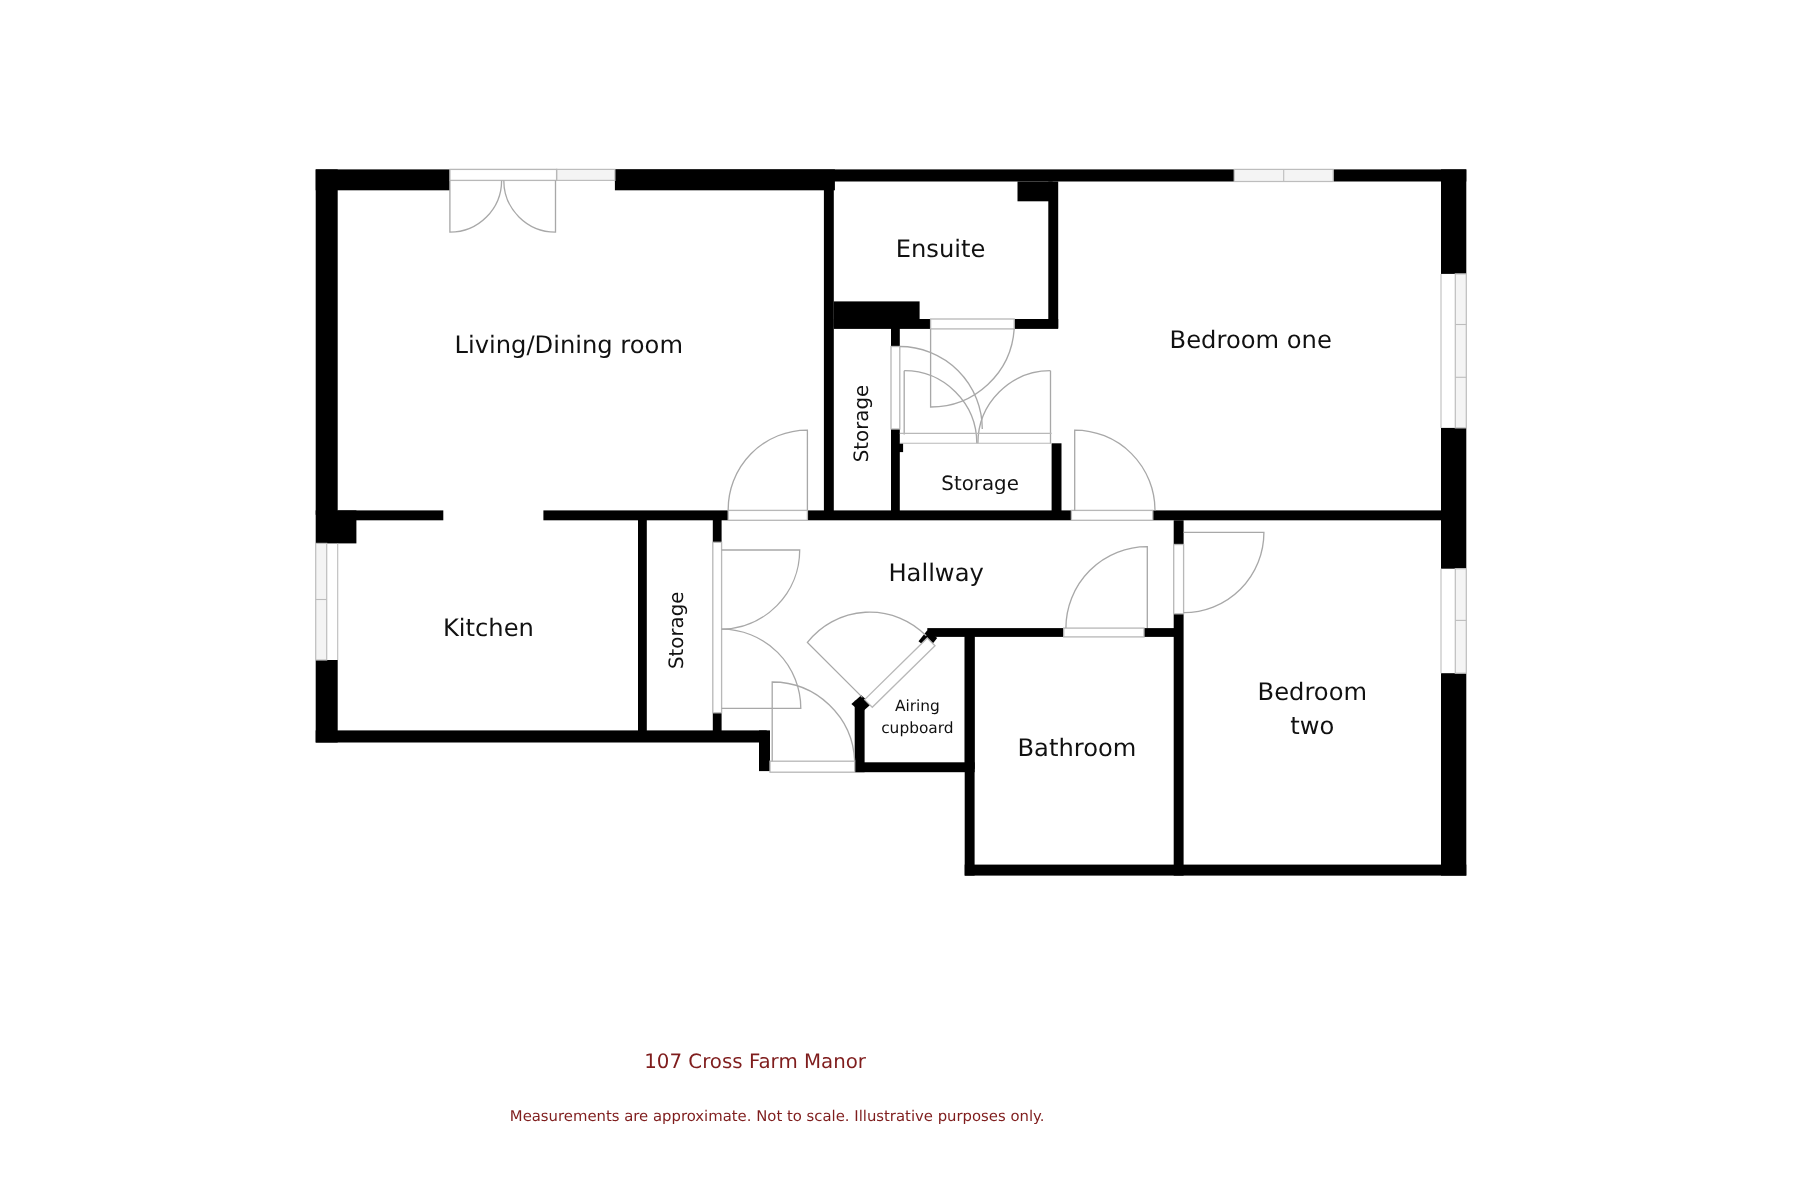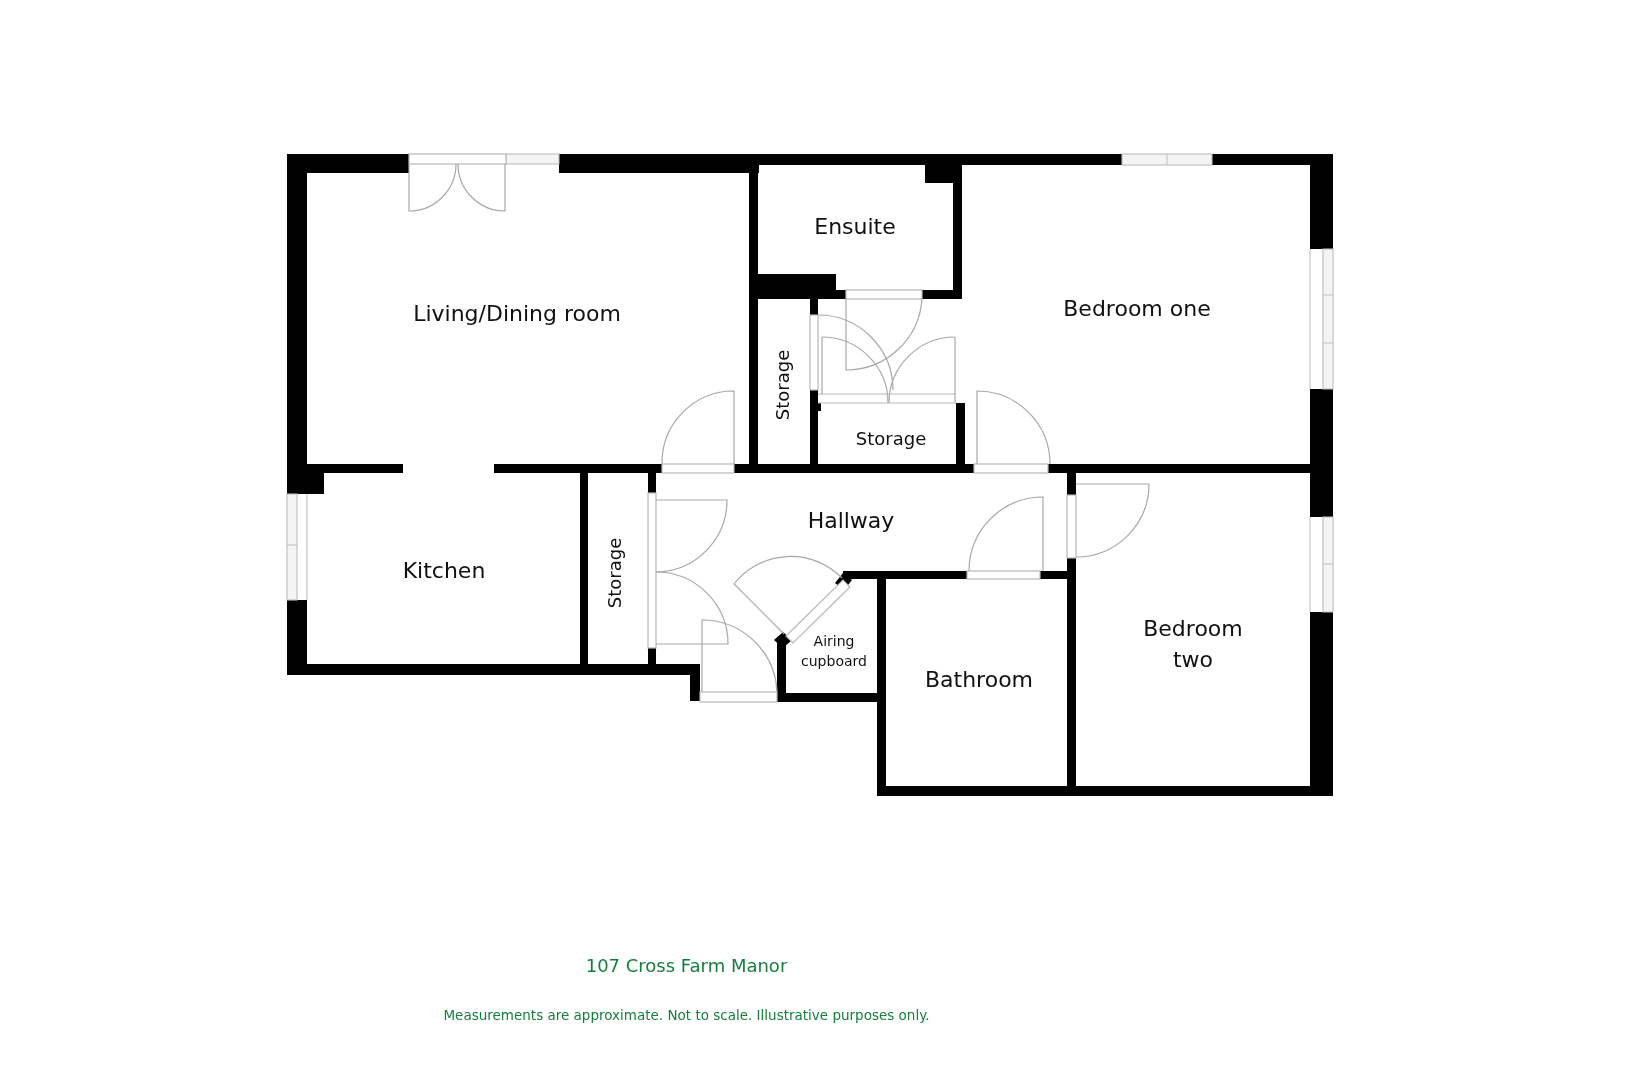--- a/index.html
+++ b/index.html
@@ -6,23 +6,23 @@
   body { width: 1632px; height: 1080px; position: relative; overflow: hidden; font-family: "DejaVu Sans", "Liberation Sans", sans-serif; }
   #plan { position: absolute; left: 0; top: 0; width: 1632px; height: 1080px; }
   .wall { fill: #000000; }
   .fixture { fill: #ffffff; stroke: #b8b8b8; stroke-width: 1.2; }
   .swing { fill: none; stroke: #a8a8a8; stroke-width: 1.2; }
   .win { fill: #f4f4f4; stroke: #bdbdbd; stroke-width: 1.1; }
   .label { fill: #111111; font-family: "DejaVu Sans", "Liberation Sans", sans-serif; }
   .room-label { font-size: 22px; }
   .small-label { font-size: 18px; }
   .tiny-label { font-size: 14px; }
-  .footer { position: absolute; left: 0; width: 1373px; text-align: center; color: #15803d; font-family: "DejaVu Sans", "Liberation Sans", sans-serif; }
+  .footer { position: absolute; left: 0; width: 1373px; text-align: center; color: #7f1d1d; font-family: "DejaVu Sans", "Liberation Sans", sans-serif; }
   .footer.title { top: 955px; font-size: 18px; }
-  .footer.note { top: 1007px; font-size: 13.5px; }
+  .footer.note { top: 1007px; font-size: 13.5px; padding-left: 20px; }
 </style>
 </head>
 <body>
 
 <svg id="plan" viewBox="0 0 1632 1080" xmlns="http://www.w3.org/2000/svg">
 
   <g>
 
     <rect class="wall" x="287" y="154" width="122" height="19"></rect>
 

